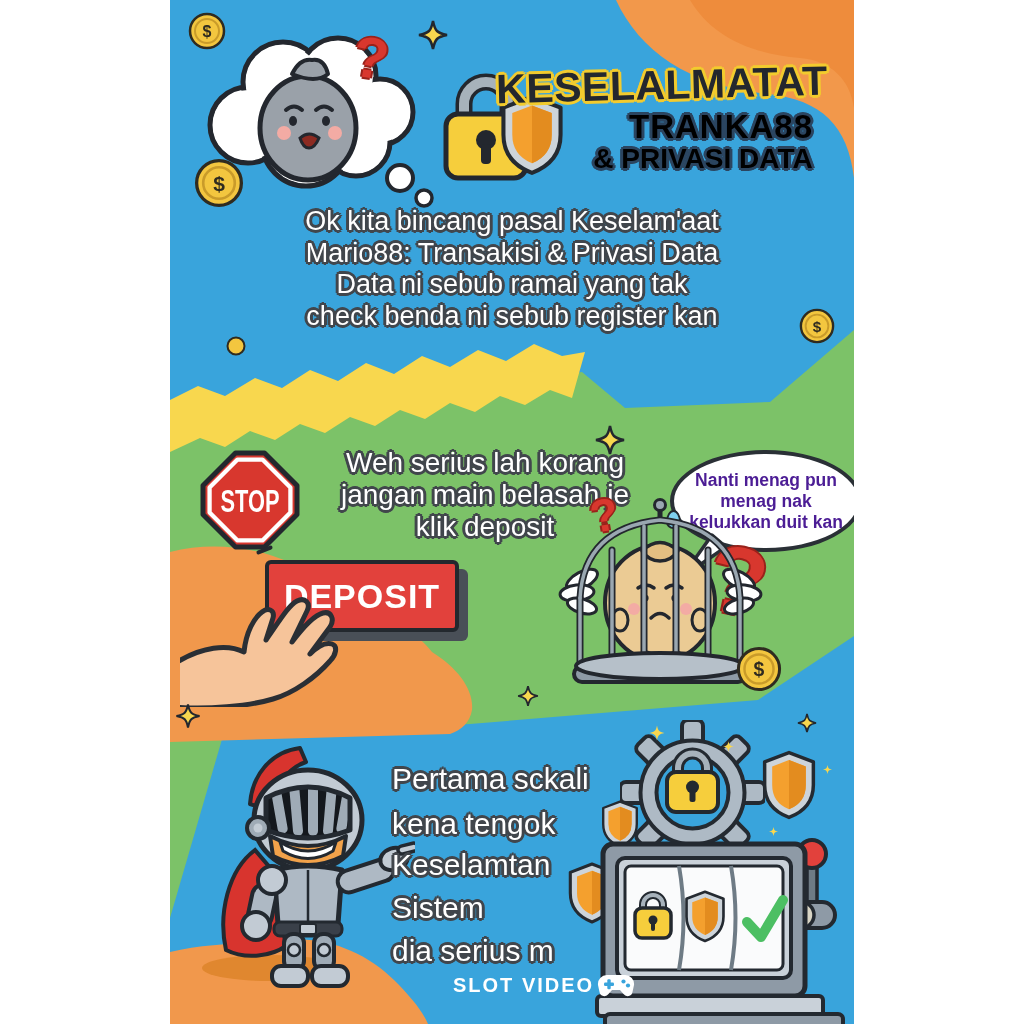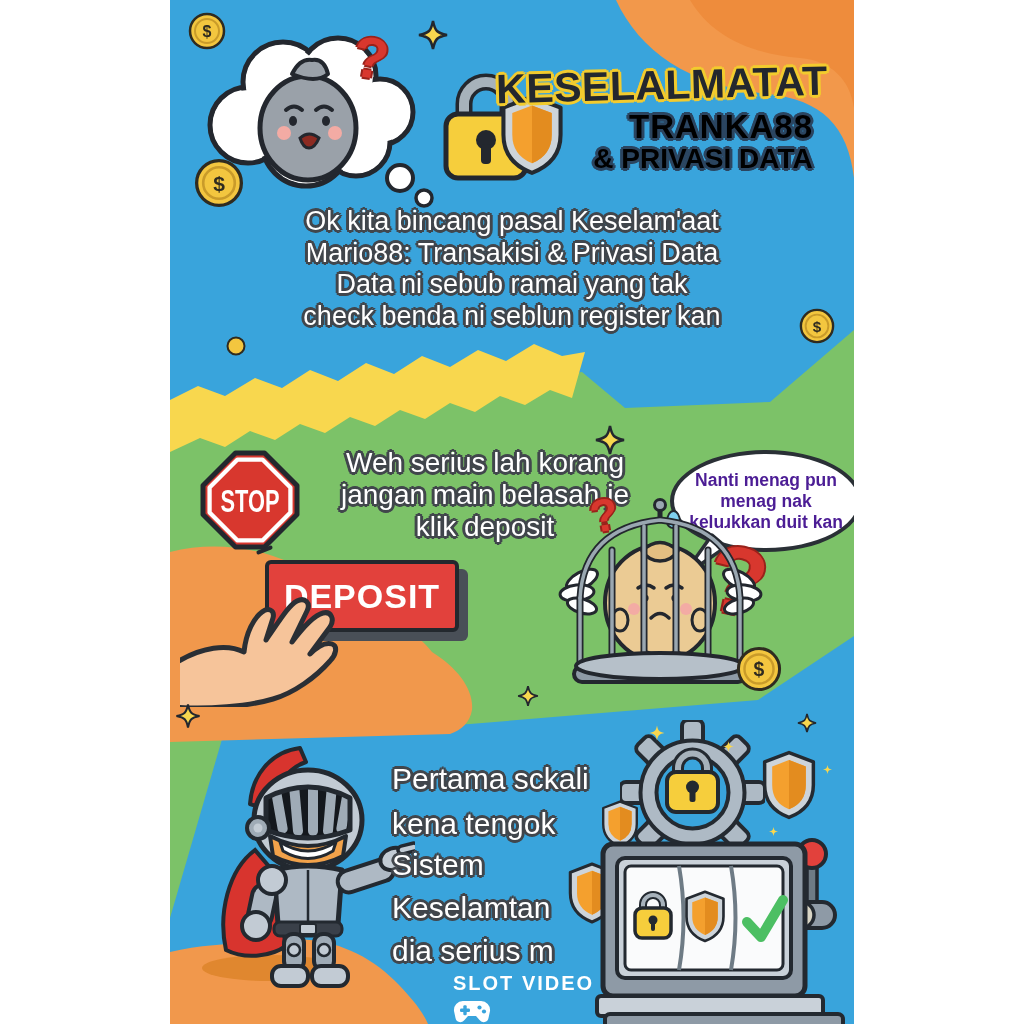--- a/index.html
+++ b/index.html
@@ -22,22 +22,22 @@
       text-shadow:-2px 0 0 #99221B,2px 0 0 #99221B,0 2px 0 #99221B,0 -2px 0 #99221B;}
   .deposit-btn{background:#E2413C;border:4px solid #23282E;border-radius:6px;
       box-shadow:9px 9px 0 0 #494F57;display:flex;align-items:center;justify-content:center;
       color:#fff;font-weight:bold;font-size:34px;letter-spacing:1px;}
   .bubble{background:#fff;border:4px solid #2A3036;border-radius:50%;
       display:flex;flex-direction:column;align-items:center;justify-content:center;
       color:#4c1d95;font-weight:bold;font-size:17.5px;line-height:21px;}
   .dash{background:#23282E;border-radius:3px;}
   .tear{width:11px;height:15px;background:#7FD0EE;border:2px solid #23282E;
         border-radius:50% 50% 50% 50%/62% 62% 38% 38%;}
-  .footer-row{display:flex;align-items:flex-start;gap:3px;color:#fff;font-weight:bold;
-        font-size:20px;letter-spacing:2px;flex-direction:column;}
+  .footer-row{display:flex;align-items:center;gap:3px;color:#fff;font-weight:bold;
+        font-size:20px;letter-spacing:2px;}
 </style>
 </head>
 <body>
 
 <div class="stage">
  <div class="poster">
 
   <svg class="abs" style="left:0;top:0" width="684" height="1024" viewBox="0 0 684 1024">
     <rect x="0" y="0" width="684" height="1024" fill="#39A4DC"></rect>
     <path d="M446,0 C470,52 520,86 598,94 C652,100 678,126 684,178 L684,0 Z" fill="#F2984B"></path>
@@ -124,21 +124,21 @@
   </svg>
 
   <div class="abs oy ctr" style="left:322px;top:62px;width:340px;font-size:41px;letter-spacing:0.5px;transform:rotate(-1.5deg)">KESELALMATAT</div>
   <div class="abs on ctr" style="left:436px;top:108px;width:230px;font-size:33px;letter-spacing:1px">TRANKA88</div>
   <div class="abs on ctr" style="left:398px;top:143px;width:270px;font-size:28px">&amp; PRIVASI DATA</div>
 
   <div class="abs od ctr" style="left:57px;top:206px;width:570px;font-size:27px;line-height:31.5px">
     <div>Ok kita bincang pasal Keselam'aat</div>
     <div>Mario88: Transakisi &amp; Privasi Data</div>
     <div>Data ni sebub ramai yang tak</div>
-    <div>check benda ni seblun register kan</div>
+    <div>check benda ni sebub register kan</div>
   </div>
 
   <svg class="abs" style="left:629px;top:308px" width="36" height="36" viewBox="0 0 38 38">
     <circle cx="19" cy="19" r="17" fill="#F3C63F" stroke="#2F2B20" stroke-width="2.5"></circle>
     <circle cx="19" cy="19" r="12" fill="none" stroke="#C99B2A" stroke-width="2"></circle>
     <text x="19" y="25" text-anchor="middle" font-size="16" font-weight="bold" fill="#2F2B20">$</text>
   </svg>
   <svg class="abs" style="left:56px;top:336px" width="20" height="20" viewBox="0 0 20 20">
     <circle cx="10" cy="10" r="8.5" fill="#F3C63F" stroke="#2F2B20" stroke-width="2"></circle>
   </svg>
@@ -282,22 +282,22 @@
     <circle cx="124" cy="208" r="6" fill="#C2CBD4" stroke="#232930" stroke-width="2.5"></circle>
     <rect x="72" y="224" width="36" height="20" rx="9" fill="#C2CBD4" stroke="#232930" stroke-width="4"></rect>
     <rect x="112" y="224" width="36" height="20" rx="9" fill="#C2CBD4" stroke="#232930" stroke-width="4"></rect>
   </svg>
 
   <div class="abs od" style="left:222px;top:756px;font-size:30px;line-height:45px">
     <div>Pertama sckali</div>
     <div>kena tengok</div>
   </div>
   <div class="abs od" style="left:222px;top:843px;font-size:30px;line-height:43px">
+    <div>Keselamtan</div>
     <div>Sistem</div>
-    <div>Keselamtan</div>
     <div>dia serius m</div>
   </div>
 
   <svg class="abs" style="left:450px;top:720px" width="145" height="145" viewBox="0 0 145 145">
     <g fill="#AEBAC5" stroke="#242A31" stroke-width="4">
       <rect x="62" y="0" width="21" height="28" rx="6"></rect>
       <rect x="62" y="0" width="21" height="28" rx="6" transform="rotate(45 72.5 72.5)"></rect>
       <rect x="62" y="0" width="21" height="28" rx="6" transform="rotate(90 72.5 72.5)"></rect>
       <rect x="62" y="0" width="21" height="28" rx="6" transform="rotate(135 72.5 72.5)"></rect>
       <rect x="62" y="0" width="21" height="28" rx="6" transform="rotate(180 72.5 72.5)"></rect>

